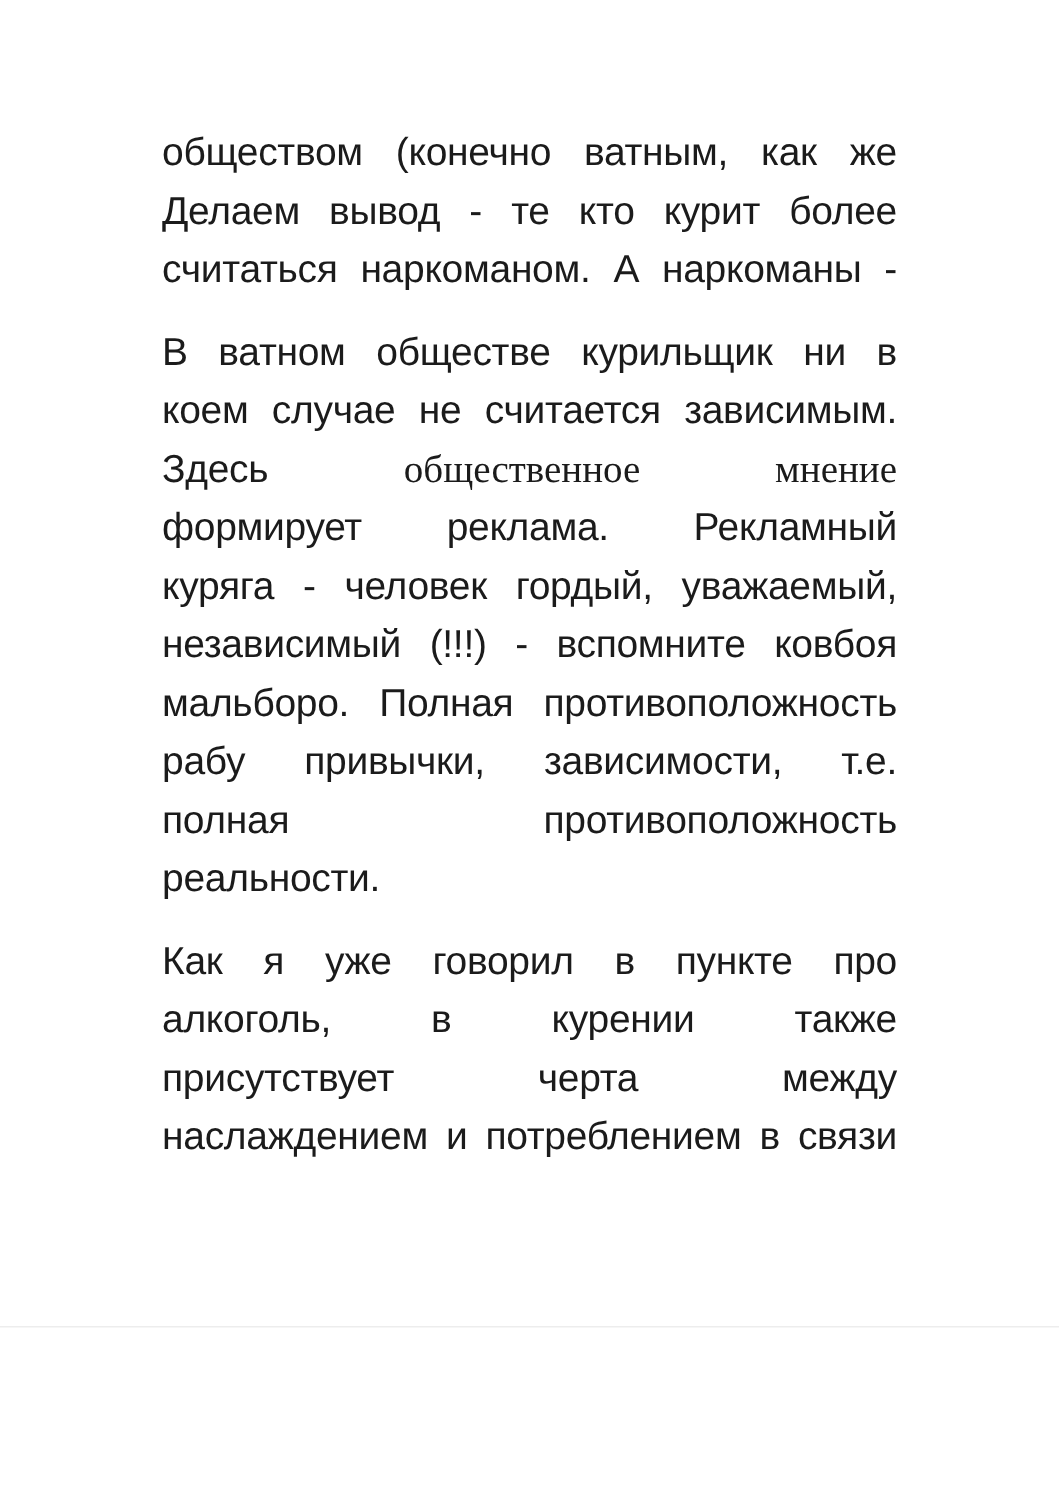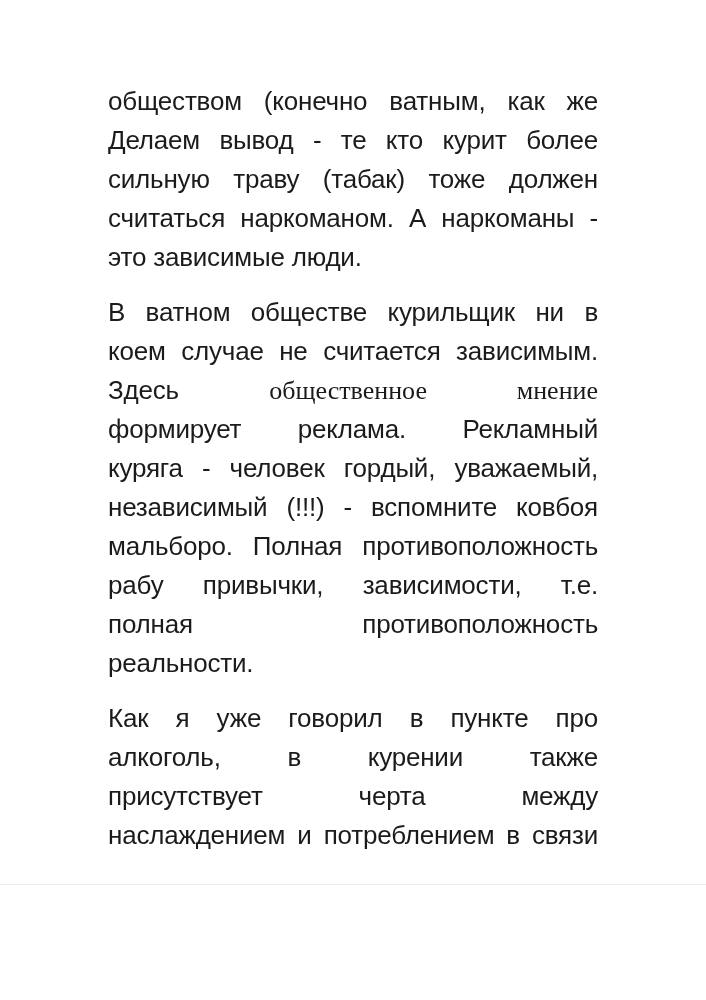--- a/index.html
+++ b/index.html
@@ -55,23 +55,21 @@
 </style>
 </head>
 <body>
 
 <div class="page">
   <div class="content">
 
     <div class="paragraph">
       <div class="line">обществом (конечно ватным, как же</div>
       <div class="line">Делаем вывод - те кто курит более</div>
-      <div class="line">сильную траву (табак) тоже должен</div>
       <div class="line">считаться наркоманом. А наркоманы -</div>
-      <div class="line last">это зависимые люди.</div>
     </div>
 
     <div class="paragraph">
       <div class="line">В ватном обществе курильщик ни в</div>
       <div class="line">коем случае не считается зависимым.</div>
       <div class="line"><span>Здесь</span> <span class="italic-serif">общественное мнение</span></div>
       <div class="line">формирует реклама. Рекламный</div>
       <div class="line">куряга - человек гордый, уважаемый,</div>
       <div class="line">независимый (!!!) - вспомните ковбоя</div>
       <div class="line">мальборо. Полная противоположность</div>

